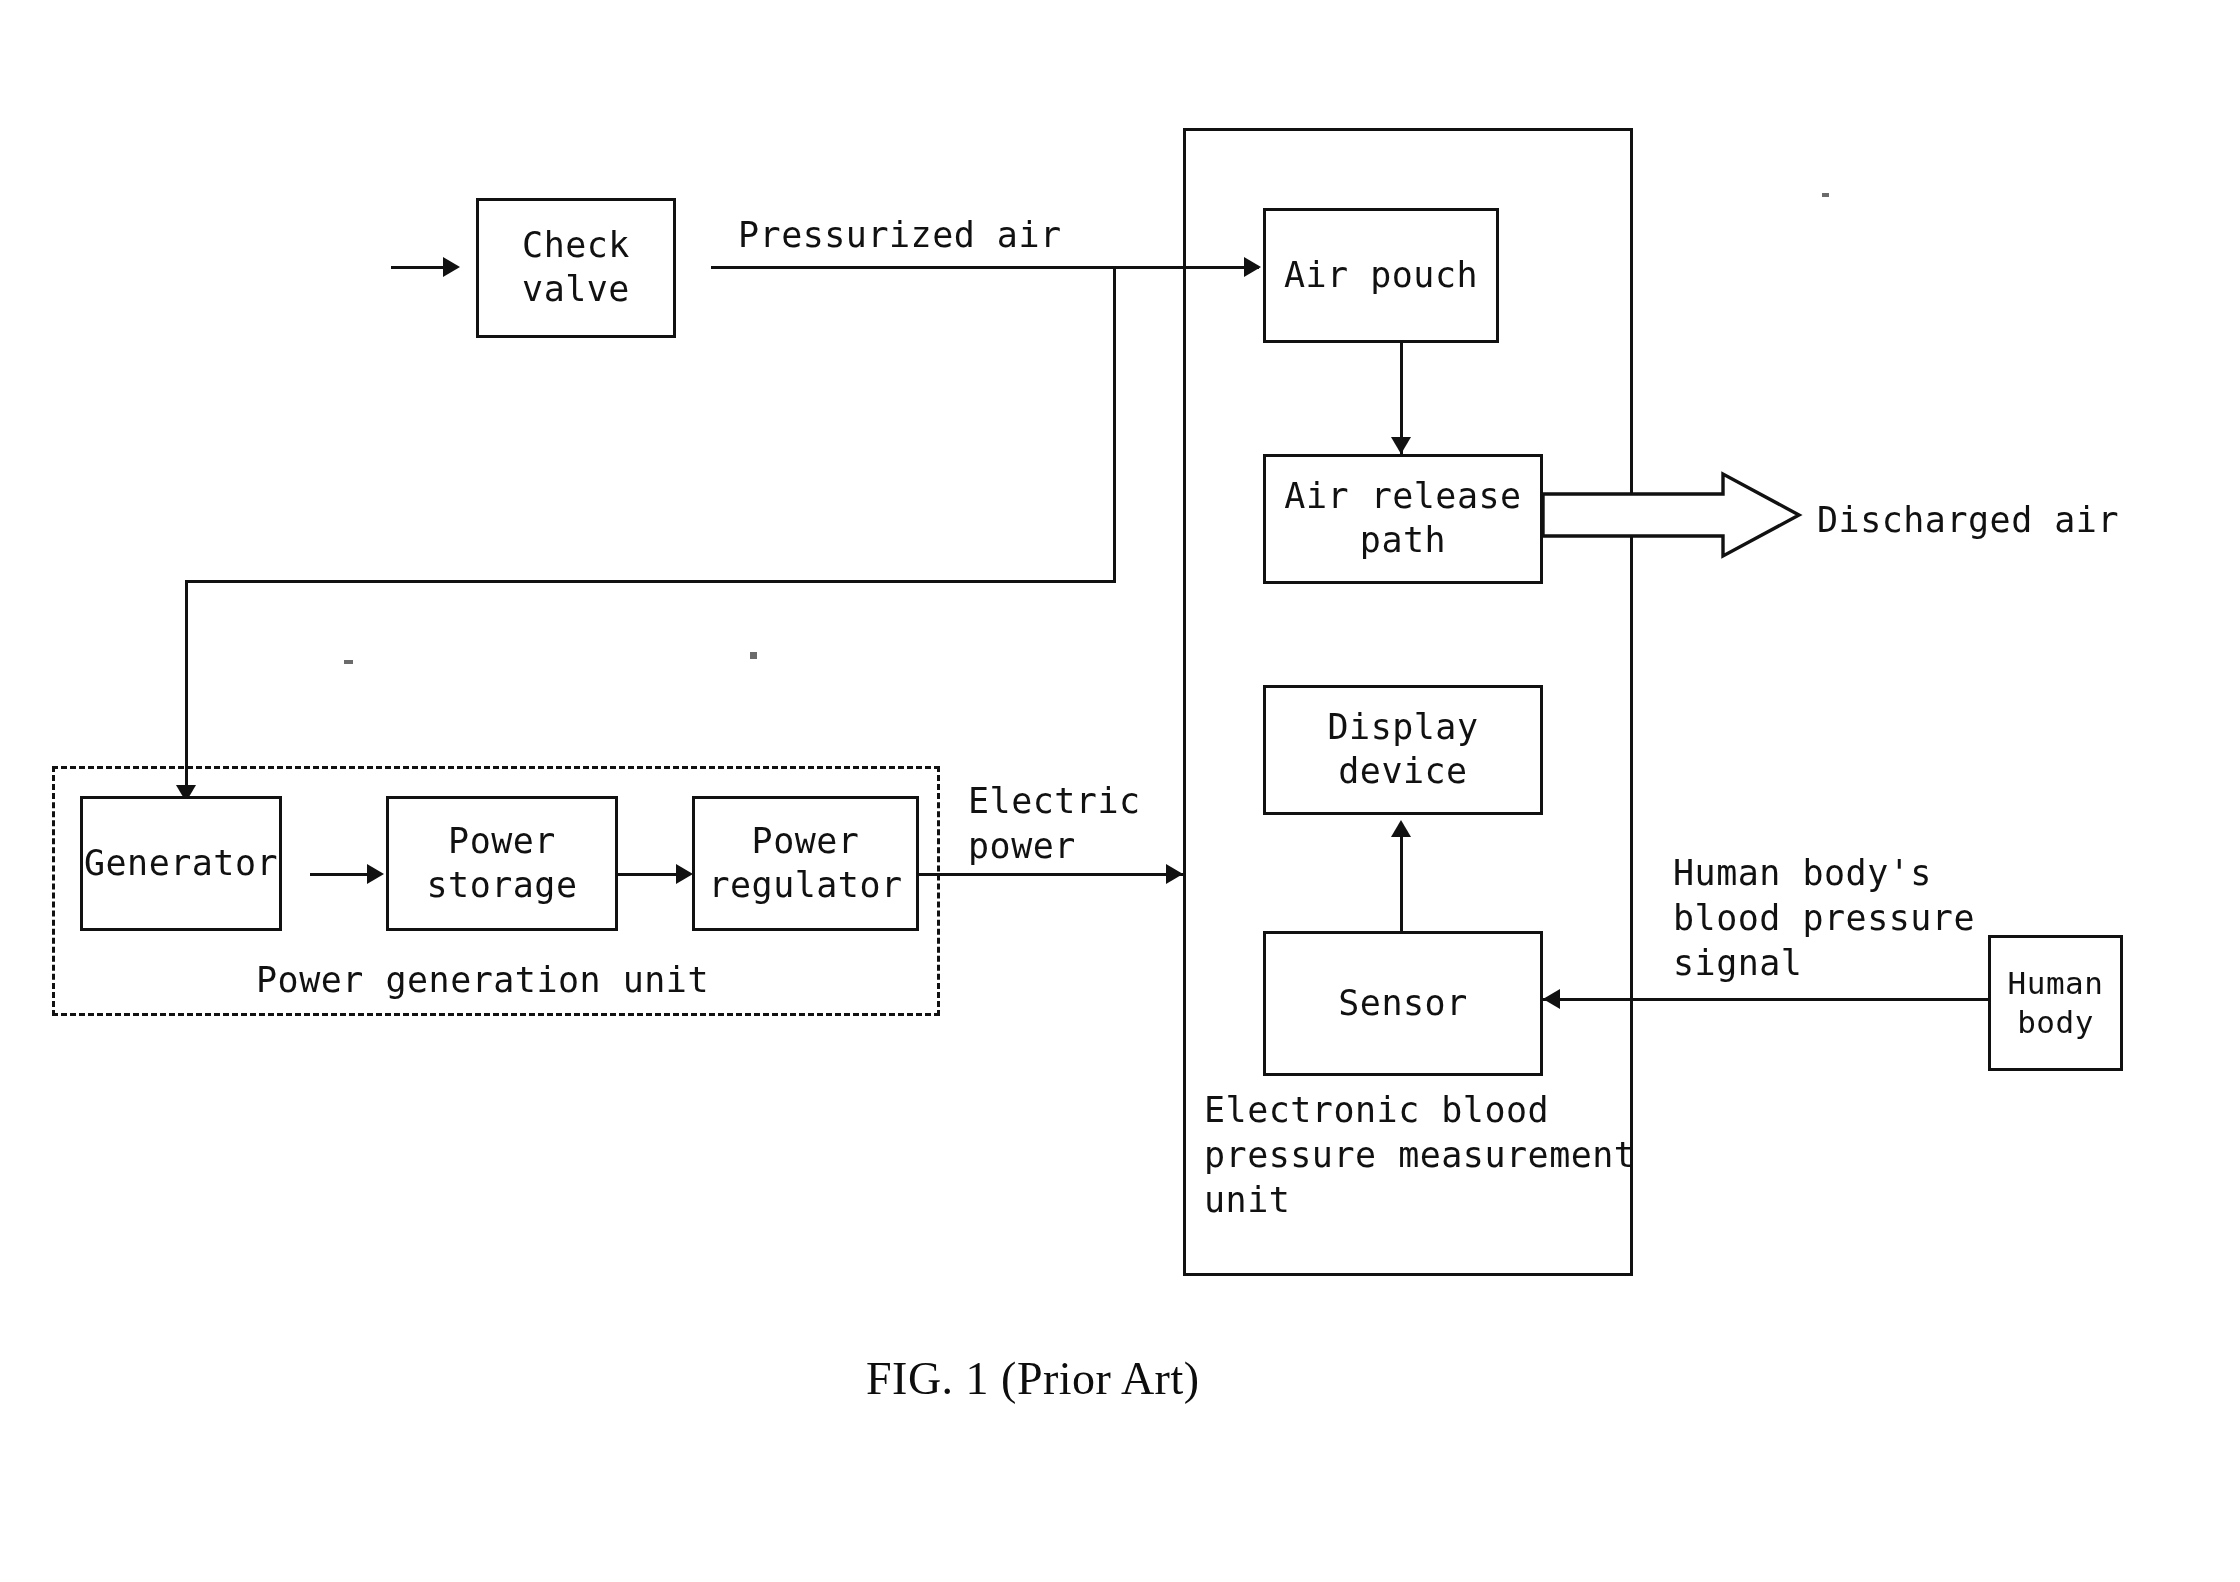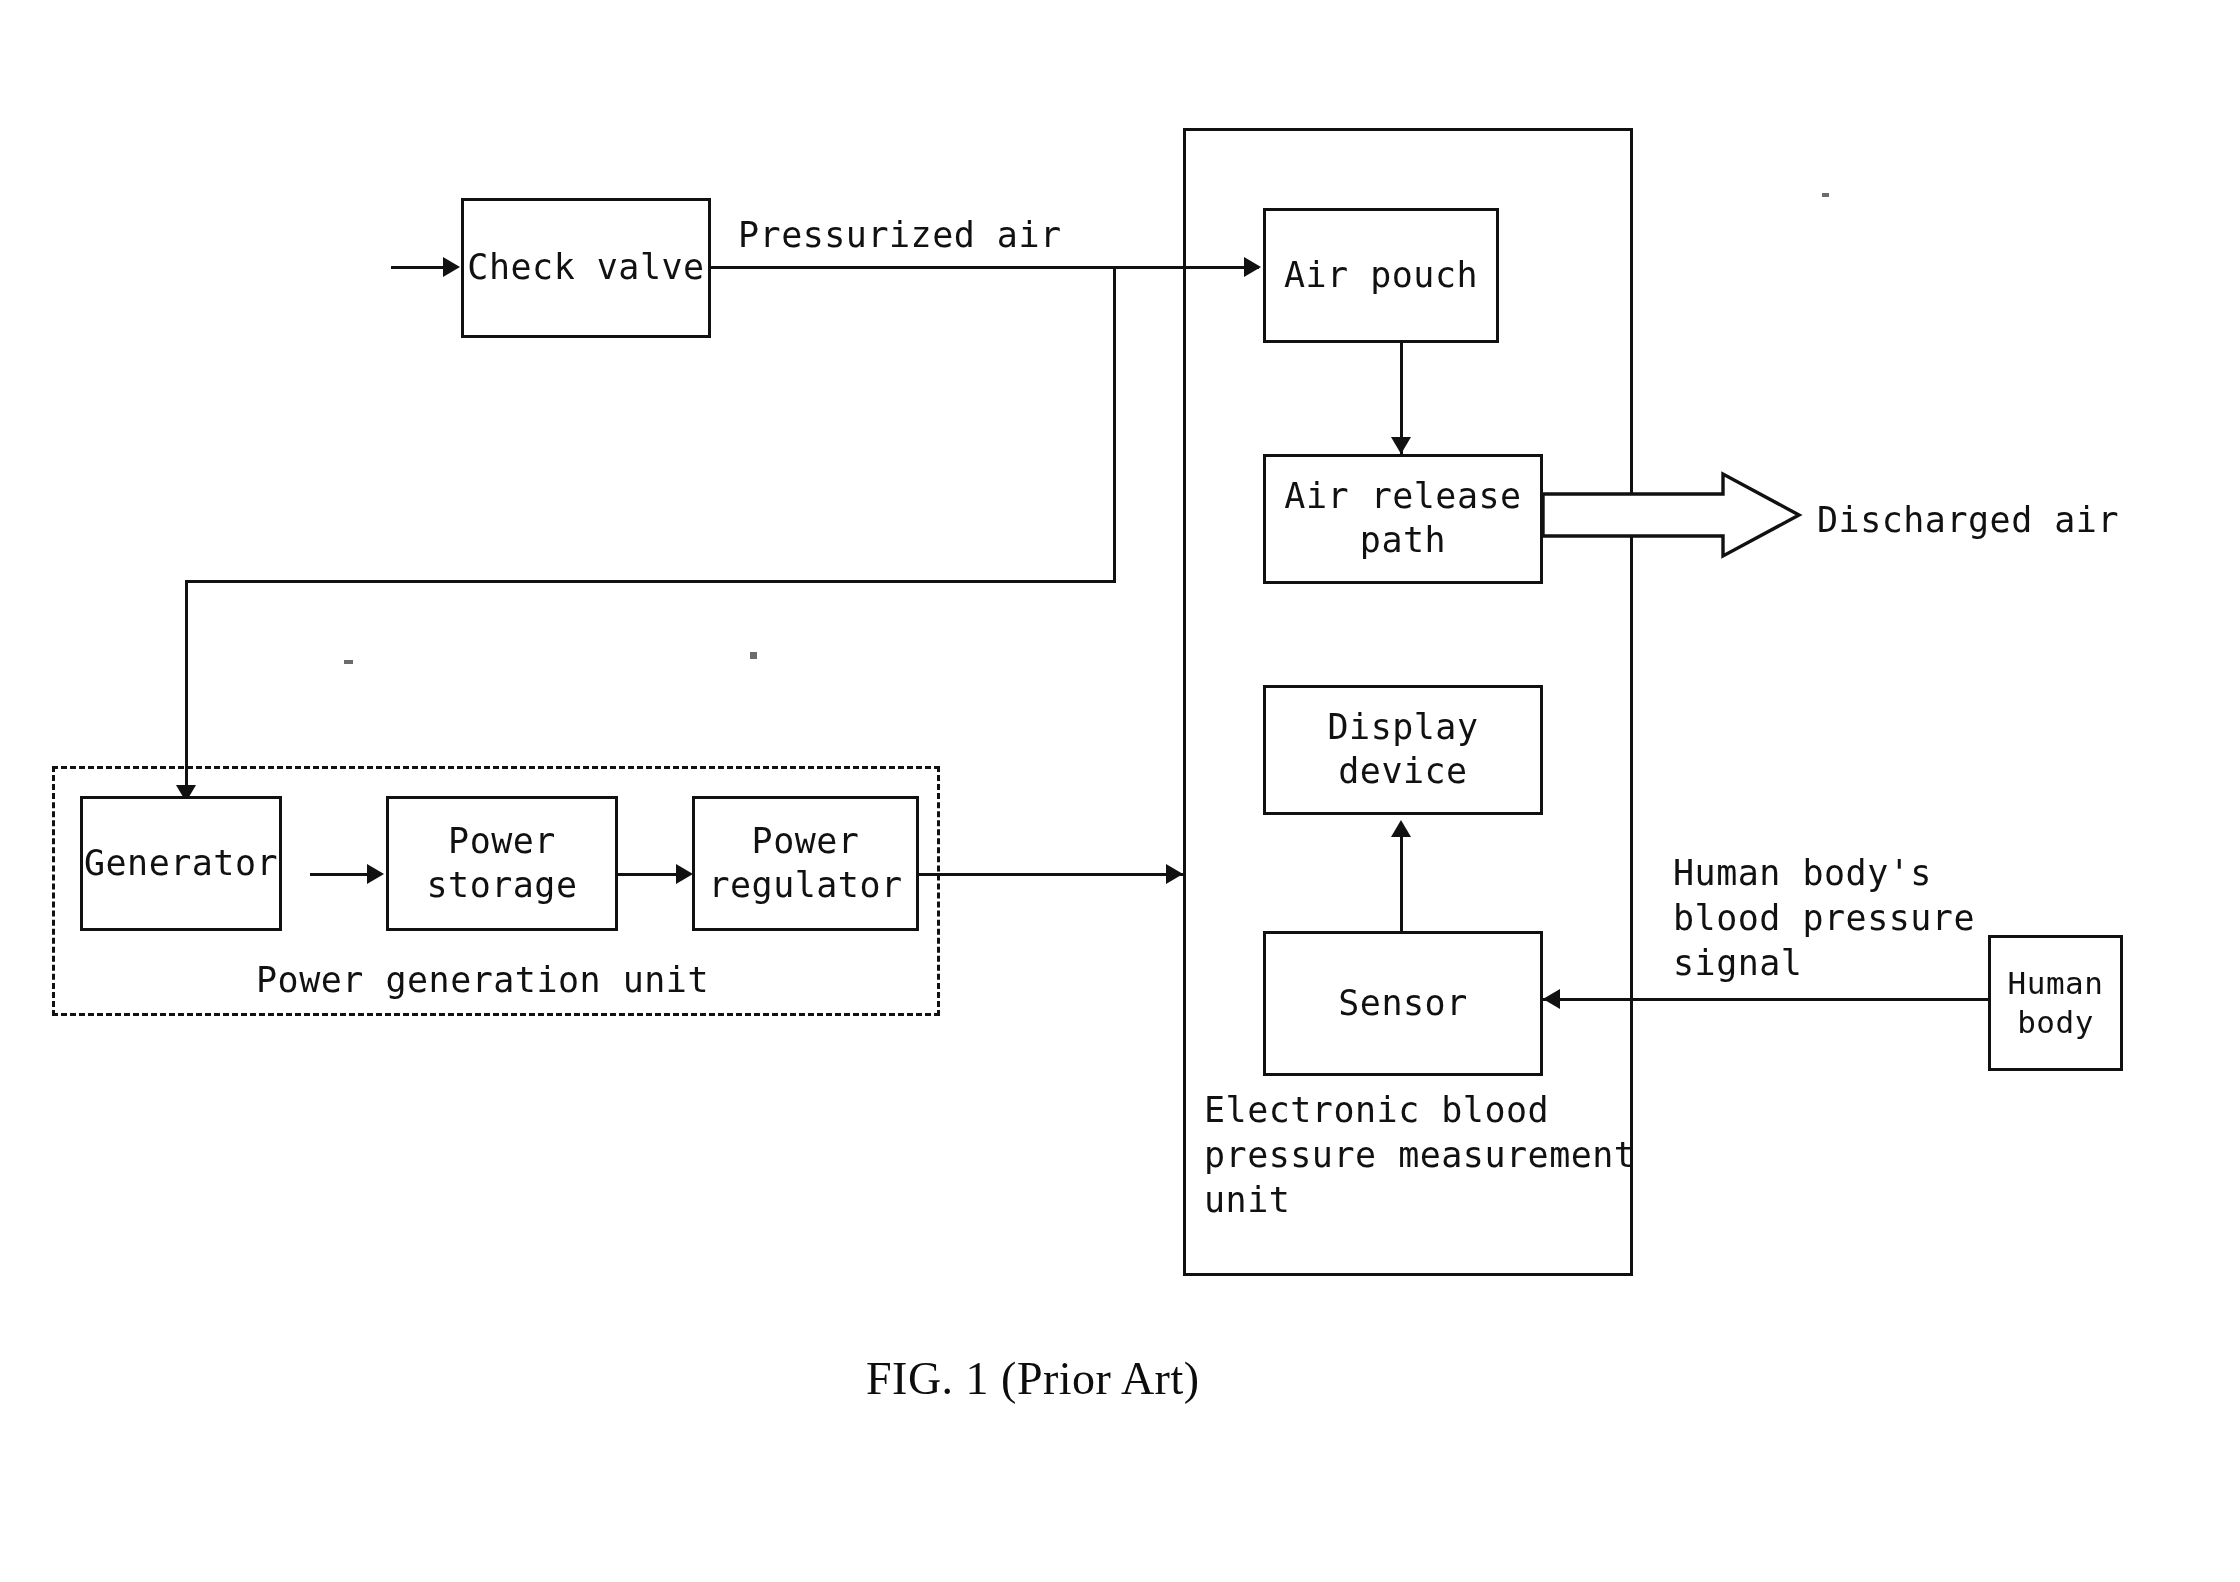--- a/index.html
+++ b/index.html
@@ -150,21 +150,21 @@
 unit</div>
 
   <div class="dashed-unit" style="left:52px; top:766px; width:888px; height:250px;"></div>
 
   <div class="label" style="left:256px; top:958px;">Power generation unit</div>
 
 
   <div class="hline" style="left:391px; top:266px; width:62px;"></div>
   <div class="arrow-r" style="left:443px; top:257px;"></div>
 
-  <div class="box" style="left:461px; top:198px; width:250px; height:140px;">
+  <div class="box" style="left:476px; top:198px; width:200px; height:140px;">
     <span>Check valve</span>
   </div>
 
   <div class="label" style="left:738px; top:213px;">Pressurized air</div>
 
   <div class="hline" style="left:711px; top:266px; width:548px;"></div>
   <div class="arrow-r" style="left:1244px; top:257px;"></div>
 
   <div class="vline" style="left:1113px; top:266px; height:316px;"></div>
   <div class="hline" style="left:185px; top:580px; width:931px;"></div>
@@ -231,16 +231,18 @@
   <div class="arrow-r" style="left:676px; top:864px;"></div>
 
   <div class="box" style="left:692px; top:796px; width:227px; height:135px; white-space:pre;">
     <span>Power
 regulator</span>
   </div>
 
   <div class="hline" style="left:919px; top:873px; width:264px;"></div>
   <div class="arrow-r" style="left:1166px; top:864px;"></div>
 
+  <div class="label" style="left:968px; top:779px;">Electric
+power</div>
 
   <div class="caption" style="left:866px; top:1352px;">FIG. 1 (Prior Art)</div>
 
 </div>
 
 </body></html>

